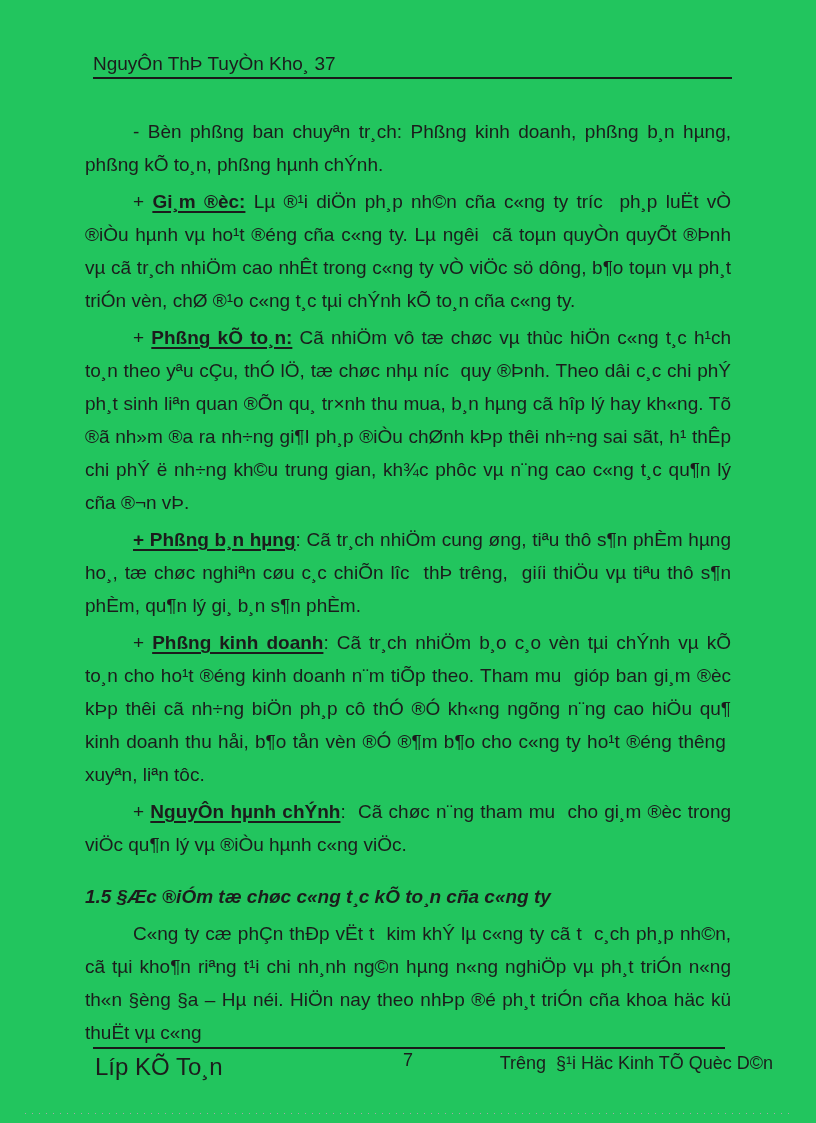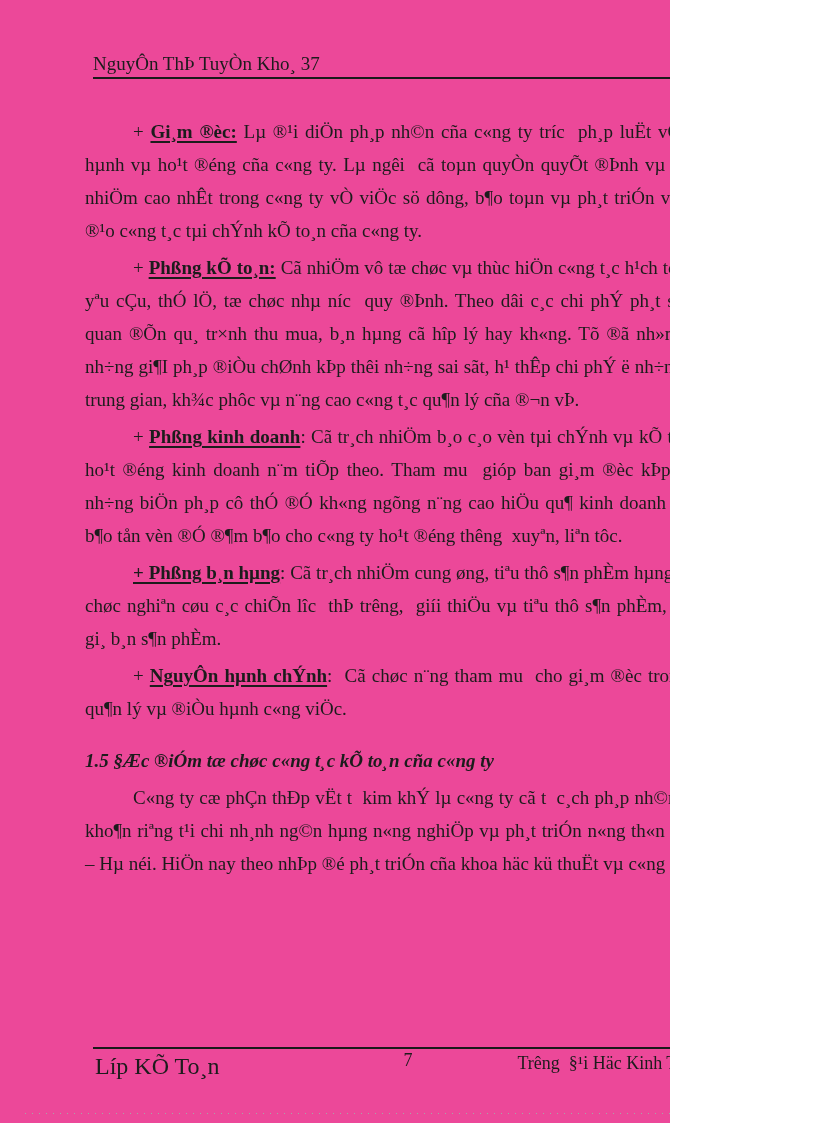--- a/index.html
+++ b/index.html
@@ -1,20 +1,20 @@
 <!DOCTYPE html>
 <html><head>
 <meta charset="utf-8">
 <style>
   html,body{margin:0;padding:0;background:#ffffff;}
   .page{
     position:relative;
-    width:670px;height:1123px;
-    background:#ec4899;
-    font-family:Liberation Serif, serif;
+    width:816px;height:1123px;
+    background:#22c55e;
+    font-family:Liberation Sans, sans-serif;
     color:#1c1c1c;
     overflow:hidden;
   }
   .header{
     position:absolute;left:93px;top:52px;width:639px;
     font-size:19px;line-height:23px;
     padding-bottom:2px;
     border-bottom:2px solid #1a1a1a;
     white-space:nowrap;
   }
@@ -55,24 +55,25 @@
 </head>
 <body>
 
 <div class="page">
 
   <div class="header">
     <span>NguyÔn ThÞ TuyÒn Kho¸ 37</span>
   </div>
 
   <div class="doc-body">
+      <p><span>- Bèn phßng ban chuyªn tr¸ch: Phßng kinh doanh, phßng b¸n hµng, phßng kÕ to¸n, phßng hµnh chÝnh.</span></p>
       <p><span>+ </span><span class="bu">Gi¸m ®èc:</span><span> Lµ ®¹i diÖn ph¸p nh©n cña c«ng ty tríc&nbsp; ph¸p luËt vÒ ®iÒu hµnh vµ ho¹t ®éng cña c«ng ty. Lµ ngêi&nbsp; cã toµn quyÒn quyÕt ®Þnh vµ cã tr¸ch nhiÖm cao nhÊt trong c«ng ty vÒ viÖc sö dông, b¶o toµn vµ ph¸t triÓn vèn, chØ ®¹o c«ng t¸c tµi chÝnh kÕ to¸n cña c«ng ty.</span></p>
       <p><span>+ </span><span class="bu">Phßng kÕ to¸n:</span><span> Cã nhiÖm vô tæ chøc vµ thùc hiÖn c«ng t¸c h¹ch to¸n theo yªu cÇu, thÓ lÖ, tæ chøc nhµ níc&nbsp; quy ®Þnh. Theo dâi c¸c chi phÝ ph¸t sinh liªn quan ®Õn qu¸ tr×nh thu mua, b¸n hµng cã hîp lý hay kh«ng. Tõ ®ã nh»m ®a ra nh÷ng gi¶I ph¸p ®iÒu chØnh kÞp thêi nh÷ng sai sãt, h¹ thÊp chi phÝ ë nh÷ng kh©u trung gian, kh¾c phôc vµ n¨ng cao c«ng t¸c qu¶n lý cña ®¬n vÞ.</span></p>
+      <p><span class="bu">+ Phßng b¸n hµng</span><span>: Cã tr¸ch nhiÖm cung øng, tiªu thô s¶n phÈm hµng ho¸, tæ chøc nghiªn cøu c¸c chiÕn lîc&nbsp; thÞ trêng,&nbsp; giíi thiÖu vµ tiªu thô s¶n phÈm, qu¶n lý gi¸ b¸n s¶n phÈm.</span></p>
       <p><span>+ </span><span class="bu">Phßng kinh doanh</span><span>: Cã tr¸ch nhiÖm b¸o c¸o vèn tµi chÝnh vµ kÕ to¸n cho ho¹t ®éng kinh doanh n¨m tiÕp theo. Tham mu&nbsp; gióp ban gi¸m ®èc kÞp thêi cã nh÷ng biÖn ph¸p cô thÓ ®Ó kh«ng ngõng n¨ng cao hiÖu qu¶ kinh doanh thu håi, b¶o tån vèn ®Ó ®¶m b¶o cho c«ng ty ho¹t ®éng thêng&nbsp; xuyªn, liªn tôc.</span></p>
-      <p><span class="bu">+ Phßng b¸n hµng</span><span>: Cã tr¸ch nhiÖm cung øng, tiªu thô s¶n phÈm hµng ho¸, tæ chøc nghiªn cøu c¸c chiÕn lîc&nbsp; thÞ trêng,&nbsp; giíi thiÖu vµ tiªu thô s¶n phÈm, qu¶n lý gi¸ b¸n s¶n phÈm.</span></p>
       <p><span>+ </span><span class="bu">NguyÔn hµnh chÝnh</span><span>:&nbsp; Cã chøc n¨ng tham mu&nbsp; cho gi¸m ®èc trong viÖc qu¶n lý vµ ®iÒu hµnh c«ng viÖc.</span></p>
       <p class="heading"><span>1.5 §Æc ®iÓm tæ chøc c«ng t¸c kÕ to¸n cña c«ng ty</span></p>
       <p><span>C«ng ty cæ phÇn thÐp vËt t&nbsp; kim khÝ lµ c«ng ty cã t&nbsp; c¸ch ph¸p nh©n, cã tµi kho¶n riªng t¹i chi nh¸nh ng©n hµng n«ng nghiÖp vµ ph¸t triÓn n«ng th«n §èng §a – Hµ néi. HiÖn nay theo nhÞp ®é ph¸t triÓn cña khoa häc kü thuËt vµ c«ng</span></p>
     </div>
 
   <div class="footer-rule"></div>
 
   <div class="footer-left">Líp KÕ To¸n</div>
 
   <div class="footer-page">7</div>

